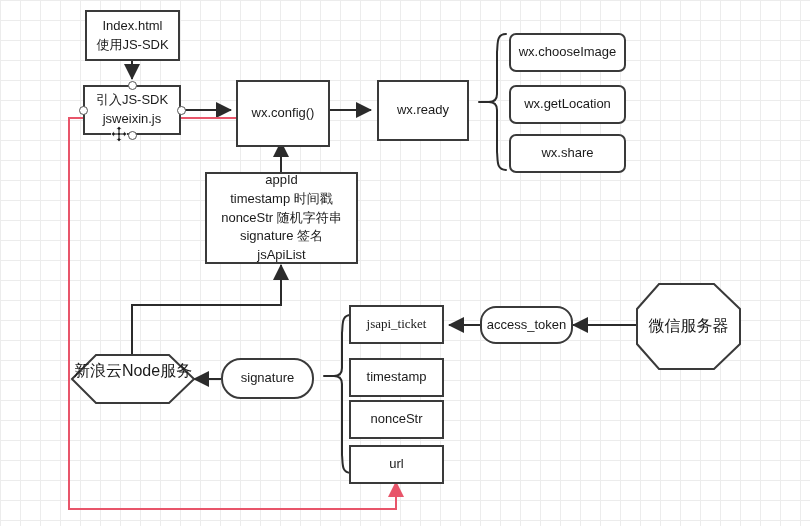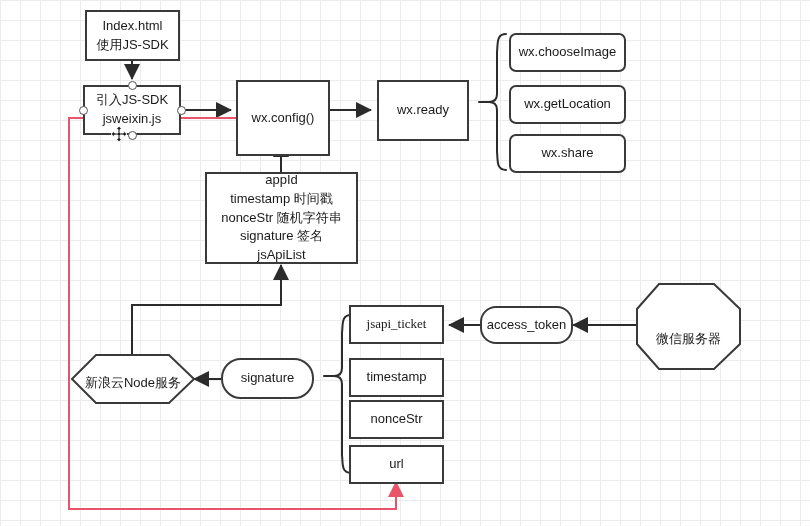--- a/index.html
+++ b/index.html
@@ -46,25 +46,24 @@
     z-index: 3;
   }
   .node.rounded {
     border-radius: 7px;
   }
   .poly-label {
     position: absolute;
     display: flex;
     align-items: center;
     justify-content: center;
-    font-size: 13px;
+    font-size: 16px;
     color: #1a1a1a;
     z-index: 4;
     pointer-events: none;
-    margin-top: 12px;
   }
   .handle {
     position: absolute;
     width: 7px;
     height: 7px;
     border-radius: 50%;
     background: #ffffff;
     border: 1px solid #555;
     z-index: 6;
   }
@@ -125,21 +124,21 @@
       <path d="M237,118 L69,118 L69,509 L396,509 L396,482" marker-end="url(#arrowRed)"></path>
     </g>
   </svg>
 
   <div class="node" style="left:85px; top:10px; width:95px; height:51px;">Index.html
 使用JS-SDK</div>
 
   <div class="node" style="left:83px; top:85px; width:98px; height:50px;">引入JS-SDK
 jsweixin.js</div>
 
-  <div class="node" style="left:236px; top:80px; width:94px; height:76px;">wx.config()</div>
+  <div class="node" style="left:236px; top:80px; width:94px; height:67px;">wx.config()</div>
 
   <div class="node" style="left:377px; top:80px; width:92px; height:61px;">wx.ready</div>
 
   <div class="node rounded" style="left:509px; top:33px; width:117px; height:39px;">wx.chooseImage</div>
 
   <div class="node rounded" style="left:509px; top:85px; width:117px; height:39px;">wx.getLocation</div>
 
   <div class="node rounded" style="left:509px; top:134px; width:117px; height:39px;">wx.share</div>
 
   <div class="node" style="left:205px; top:172px; width:153px; height:92px;">appId

